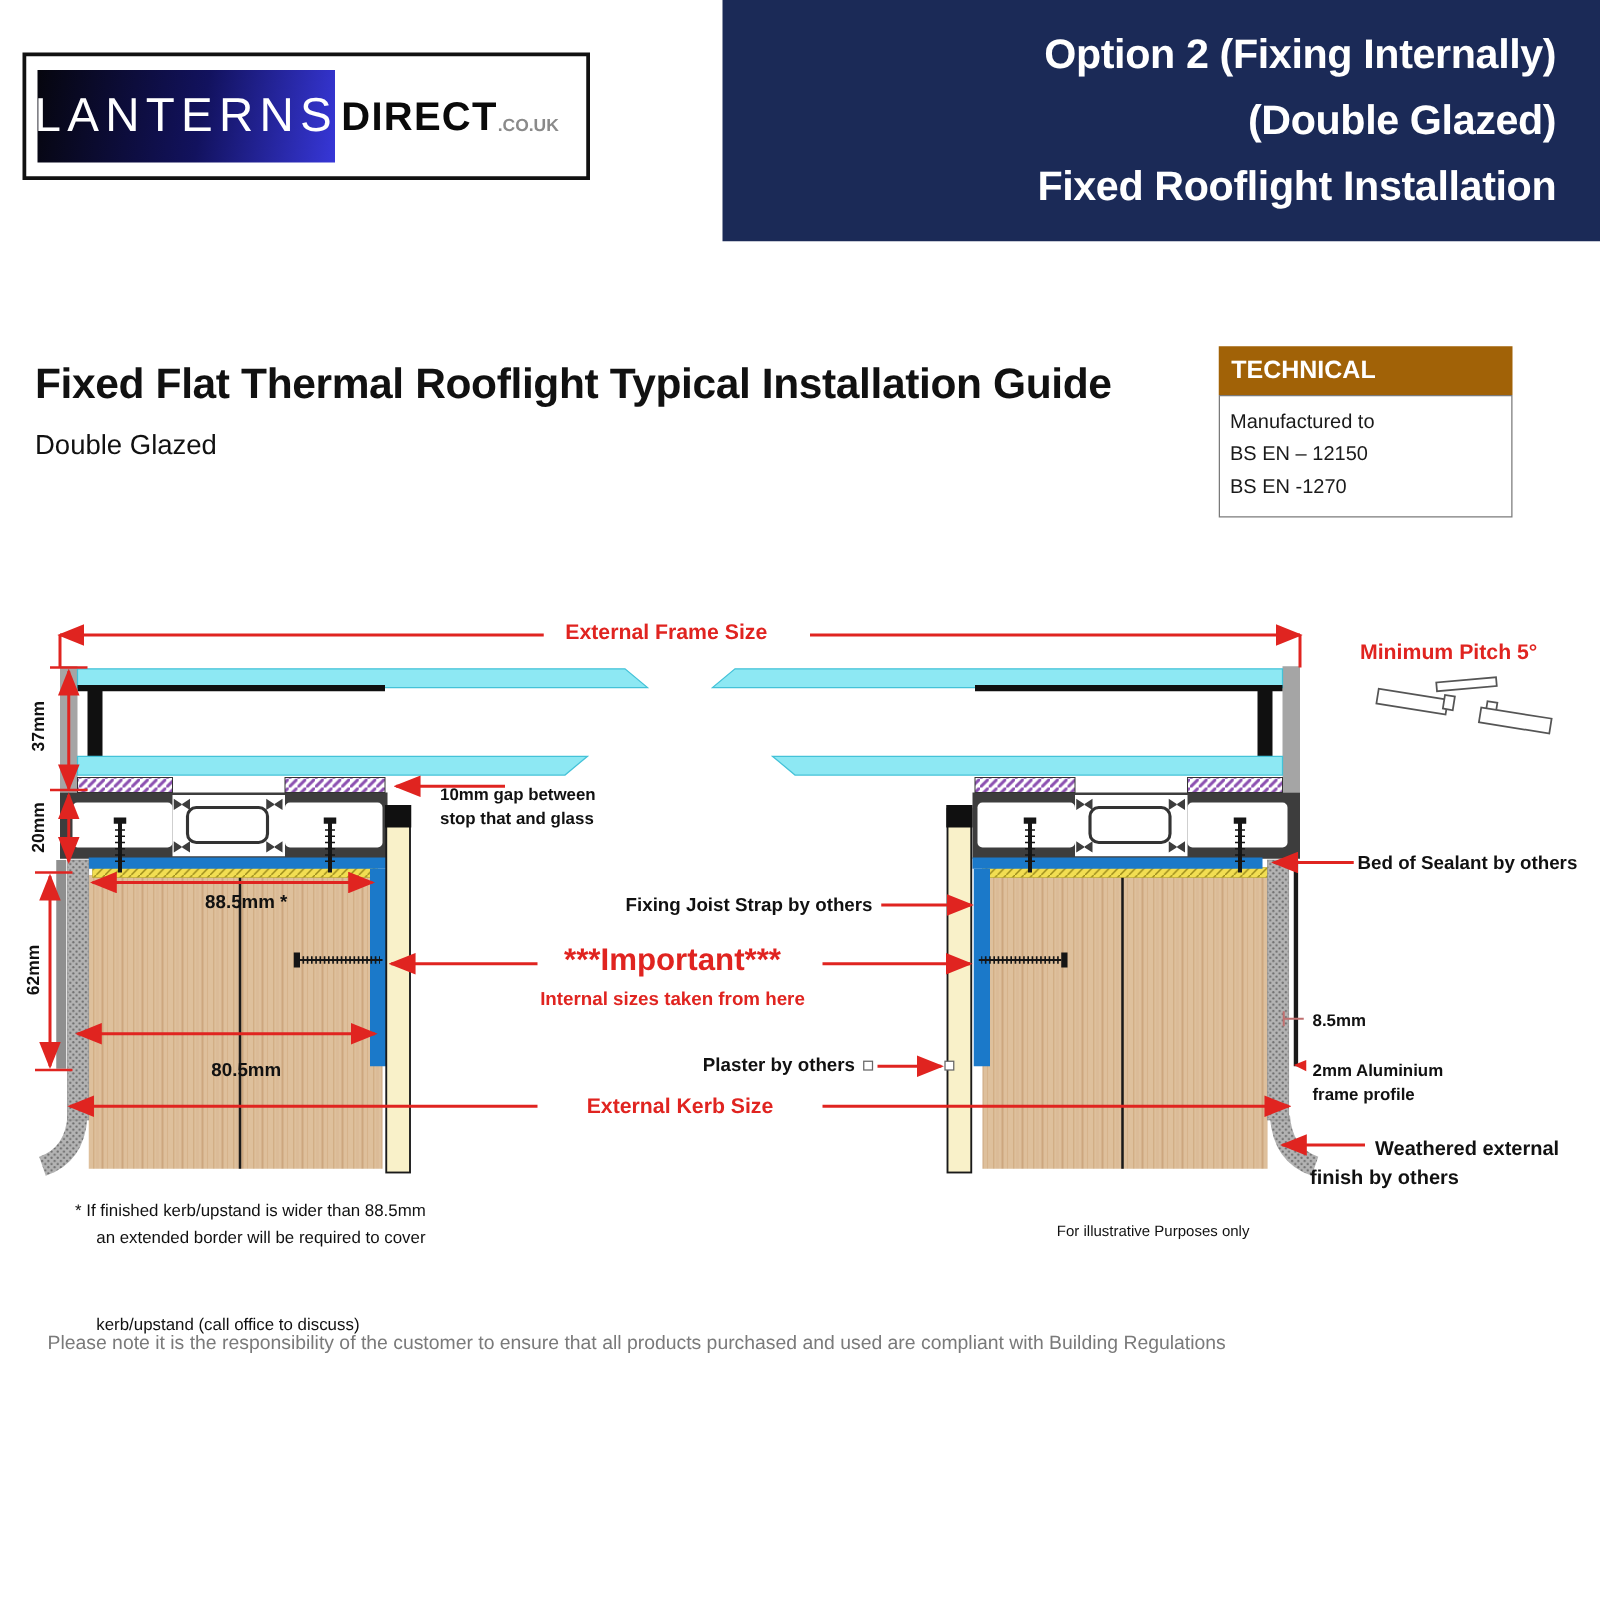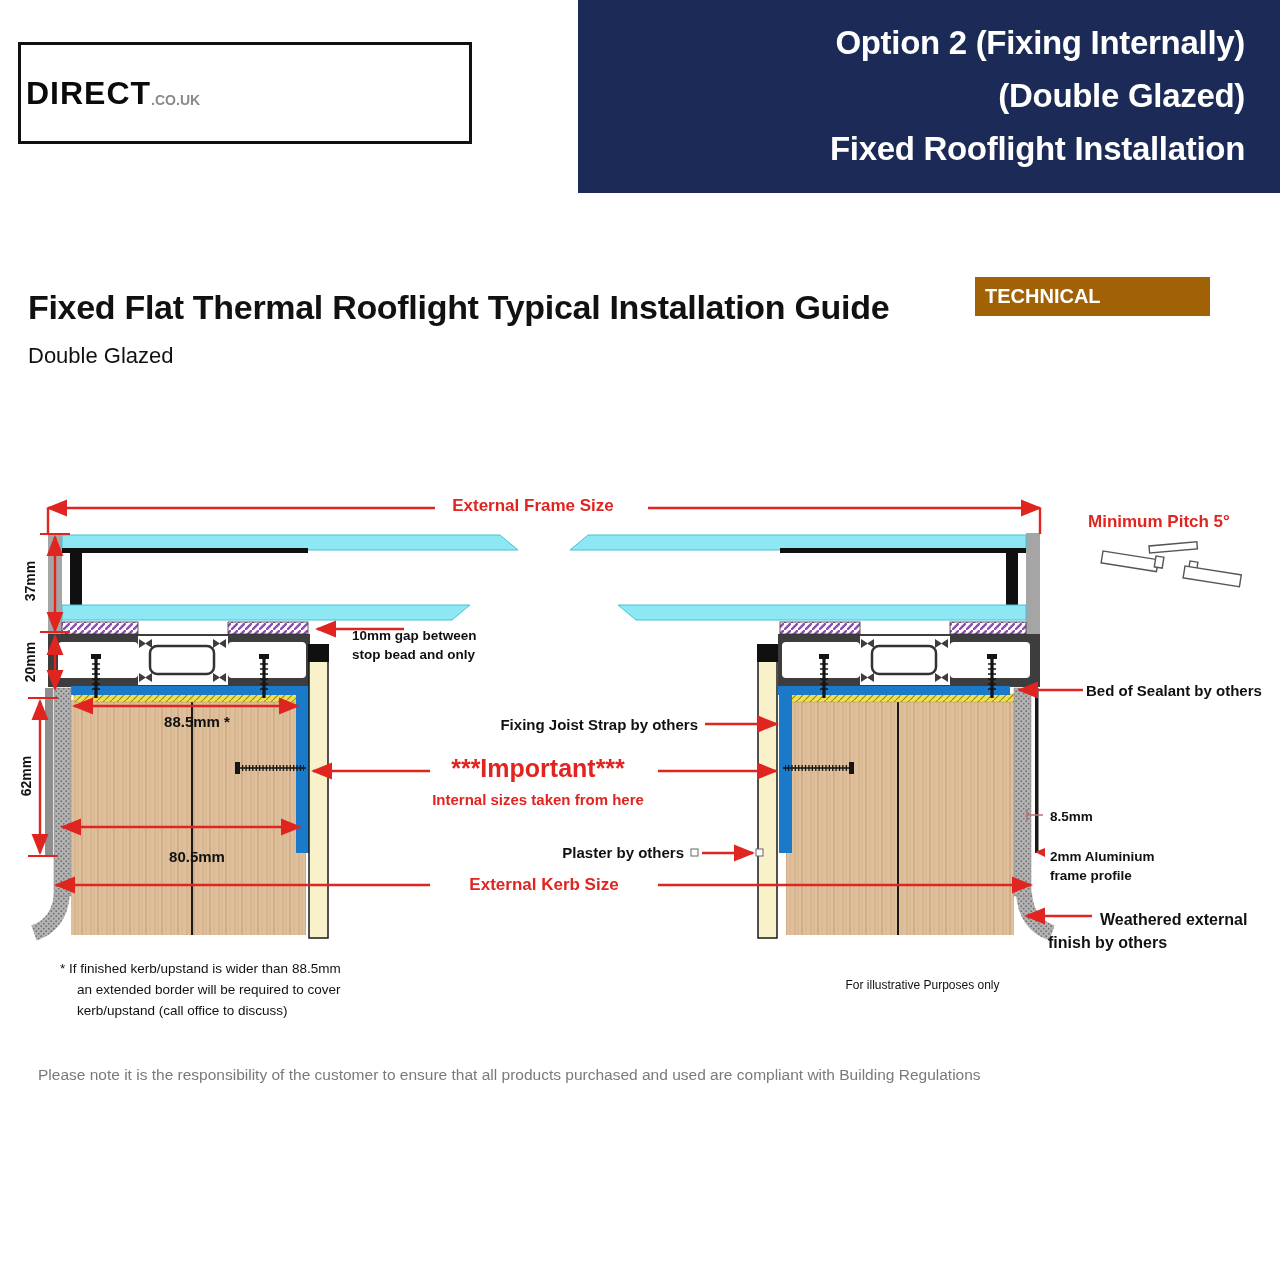--- a/index.html
+++ b/index.html
@@ -37,35 +37,43 @@
         color:#111;transform:rotate(-90deg);}
   .sm{font-size:13.5px;}
   .normal{font-weight:400;}
   .footnote{position:absolute;font-size:13.5px;font-weight:400;color:#111;white-space:nowrap;}
   .footer-note{left:38px;top:1066px;font-size:15.5px;color:#7a7a7a;font-weight:400;white-space:nowrap;}
 </style>
 </head>
 <body>
 
 <div class="abs logo-box">
+  <div class="logo-grad">
+    <span class="logo-lanterns">LANTERNS</span>
+  </div>
   <span class="logo-direct">DIRECT</span>
   <span class="logo-suffix">.CO.UK</span>
 </div>
 
 <div class="abs banner">
   <div>Option 2 (Fixing Internally)</div>
   <div>(Double Glazed)</div>
   <div>Fixed Rooflight Installation</div>
 </div>
 
 <div class="abs doc-title">Fixed Flat Thermal Rooflight Typical Installation Guide</div>
 <div class="abs doc-subtitle">Double Glazed</div>
 
 <div class="abs tech">
   <div class="tech-head">TECHNICAL</div>
+  <div class="tech-body">
+    <div>Manufactured to</div>
+    <div>BS EN – 12150</div>
+    <div>BS EN -1270</div>
+  </div>
 </div>
 
 <svg class="abs" style="left:0;top:480px;" width="1280" height="560" viewBox="0 480 1280 560" xmlns="http://www.w3.org/2000/svg">
   <defs>
     <marker id="ar" viewBox="0 0 10 8" markerWidth="9" markerHeight="7.2" refX="9" refY="4" orient="auto-start-reverse">
       <path d="M0,0 L10,4 L0,8 Z" fill="#e02420"></path>
     </marker>
     <pattern id="wood" width="16" height="90" patternUnits="userSpaceOnUse">
       <rect width="16" height="90" fill="#DEC09C"></rect>
       <path d="M2,0 V90" stroke="#C9A176" stroke-width="1.6" opacity="0.8"></path>
@@ -236,21 +244,21 @@
 </svg>
 
 <div class="lbl red ctr" style="left:413px;top:496px;width:240px;font-size:17px;">External Frame Size</div>
 <div class="lbl red" style="left:1088px;top:512px;font-size:17px;">Minimum Pitch 5°</div>
 
 <div class="vdim" style="left:-5px;top:573px;">37mm</div>
 <div class="vdim" style="left:-5px;top:654px;">20mm</div>
 <div class="vdim" style="left:-9px;top:768px;">62mm</div>
 
 <div class="lbl sm" style="left:352px;top:628px;">10mm gap between</div>
-<div class="lbl sm" style="left:352px;top:647px;">stop bead and only</div>
+<div class="lbl sm" style="left:352px;top:647px;">stop that and glass</div>
 
 <div class="lbl ctr" style="left:137px;top:713px;width:120px;">88.5mm  *</div>
 <div class="lbl ctr" style="left:137px;top:848px;width:120px;">80.5mm</div>
 
 <div class="lbl rgt" style="left:498px;top:716px;width:200px;">Fixing Joist Strap by others</div>
 
 <div class="lbl red ctr" style="left:398px;top:754px;width:280px;font-size:25px;">***Important***</div>
 <div class="lbl red ctr" style="left:398px;top:791px;width:280px;">Internal sizes taken from here</div>
 
 <div class="lbl rgt" style="left:524px;top:844px;width:160px;">Plaster by others</div>
@@ -261,15 +269,15 @@
 <div class="lbl sm" style="left:1050px;top:809px;">8.5mm</div>
 <div class="lbl sm" style="left:1050px;top:849px;">2mm Aluminium</div>
 <div class="lbl sm" style="left:1050px;top:868px;">frame profile</div>
 <div class="lbl" style="left:1100px;top:911px;font-size:16px;">Weathered external</div>
 <div class="lbl" style="left:1048px;top:934px;font-size:16px;">finish by others</div>
 
 <div class="lbl ctr normal" style="left:815px;top:978px;width:215px;font-size:12px;">For illustrative Purposes only</div>
 
 <div class="footnote" style="left:60px;top:961px;">* If finished kerb/upstand is wider than 88.5mm</div>
 <div class="footnote" style="left:77px;top:982px;">an extended border will be required to cover</div>
-<div class="footnote" style="left:77px;top:1003px;">kerb/upstand (call office to discuss)</div>
+<div class="footnote" style="left:77px;top:1052px;">kerb/upstand (call office to discuss)</div>
 
 <div class="abs footer-note">Please note it is the responsibility of the customer to ensure that all products purchased and used are compliant with Building Regulations</div>
 
 </body></html>

